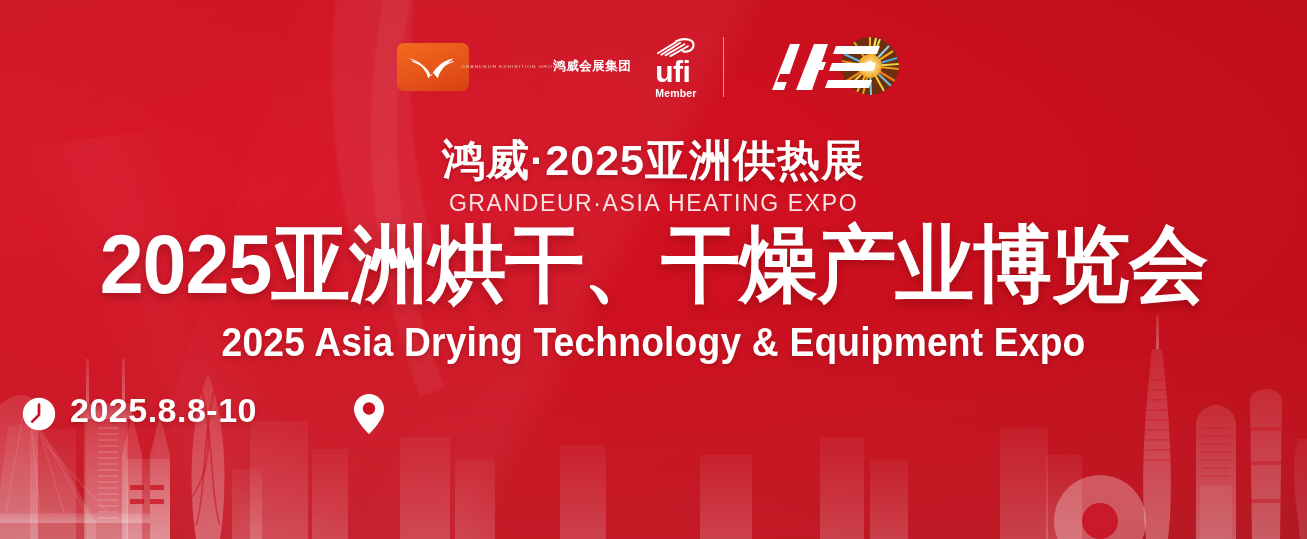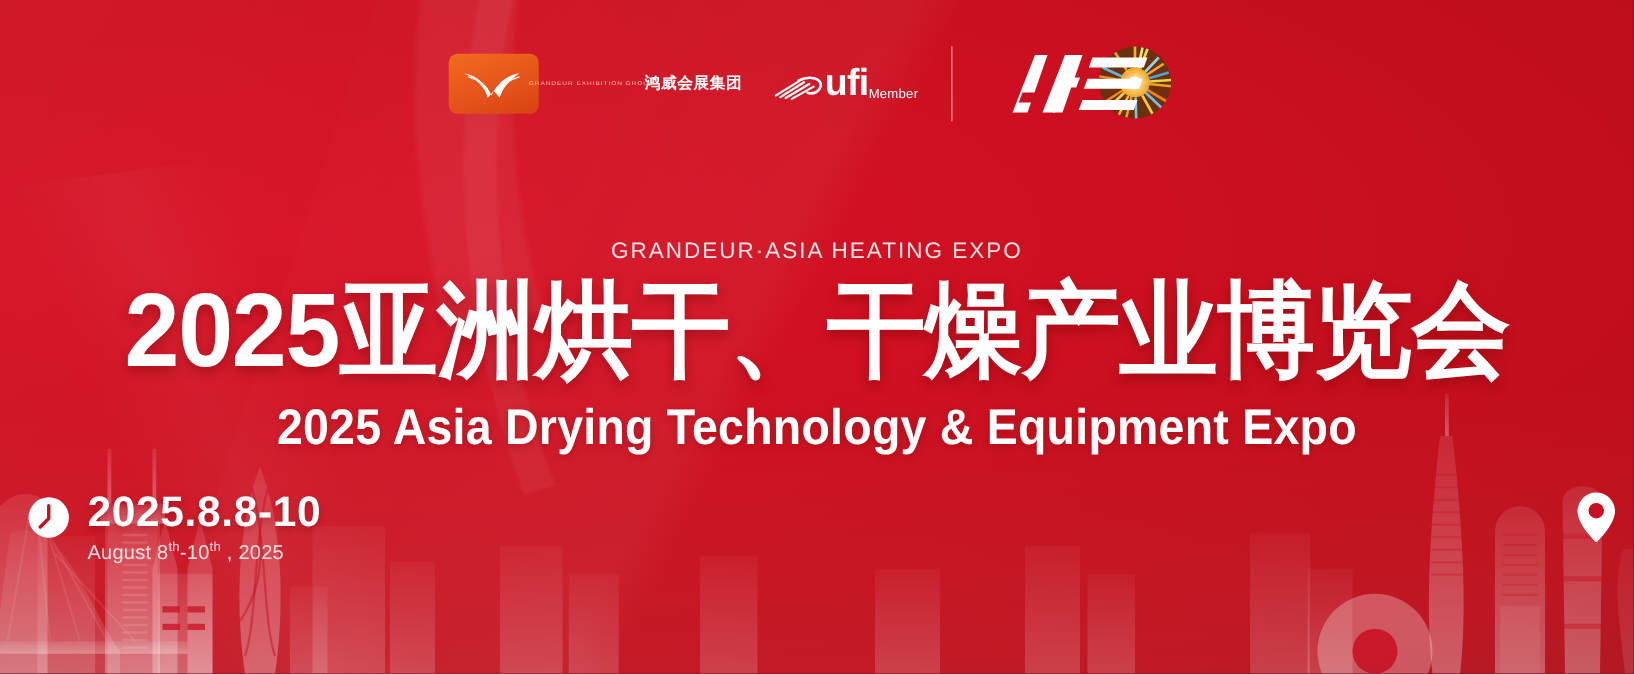--- a/index.html
+++ b/index.html
@@ -81,59 +81,59 @@
   .gw-badge{
     width:72px; height:48px; border-radius:7px;
     background:linear-gradient(160deg,#f26b1d,#e4521a 60%,#d8410f);
     display:flex; align-items:center; justify-content:center;
   }
   .gw-badge svg{ width:56px; height:32px; }
   .gw-en{ font-size:4.2px; letter-spacing:.6px; color:#f0b9a4; line-height:1;
           transform:scaleX(1.25); white-space:nowrap; }
   .gw-cn{ font-size:12.5px; font-weight:bold; color:#fff; letter-spacing:.5px; line-height:1.1; }
 
-  .ufi-logo{ display:flex; flex-direction:row; align-items:flex-end; margin-left:6px; }
+  .ufi-logo{ display:flex; flex-direction:column; align-items:flex-start; margin-left:6px; }
   .ufi-swoosh{ width:42px; height:22px; }
   .ufi-word{ font-size:30px; font-weight:bold; color:#fff; line-height:.92; letter-spacing:-.5px; }
-  .ufi-member{ font-size:10.5px; font-weight:normal; color:#fff; letter-spacing:.2px; margin-top:1px; }
+  .ufi-member{ font-size:10.5px; font-weight:bold; color:#fff; letter-spacing:.2px; margin-top:1px; }
 
   .divider{ width:1px; height:60px; background:rgba(255,255,255,.55); margin:0 8px; }
 
   .ahe-logo{ position:relative; width:160px; height:62px; }
   .ahe-logo svg{ position:absolute; inset:0; width:100%; height:100%; }
 
   
   .t-heat{
     position:absolute; top:136px; width:100%; text-align:center;
     font-size:43px; font-weight:bold; color:#fff; letter-spacing:1px;
     text-shadow:0 2px 5px rgba(90,0,0,.33);
     line-height:1.12;
   }
   .t-heat-en{
     position:absolute; top:190px; width:100%; text-align:center;
-    font-size:18px; color:#f7e3e3; letter-spacing:1.6px; font-weight:400;
+    font-size:23px; color:#f7e3e3; letter-spacing:1.6px; font-weight:400;
   }
   .t-main{
     position:absolute; top:222px; width:100%; text-align:center;
     font-size:79px; font-weight:bold; color:#fff;
     letter-spacing:-1px; line-height:1.06;
     text-shadow:0 4px 9px rgba(100,0,0,.38);
     transform:scaleY(1.06);
   }
   .t-main-en{
     position:absolute; top:320px; width:100%; text-align:center;
     font-size:40px; font-weight:bold; color:#fff;
     letter-spacing:.2px; transform:scaleX(.93);
     text-shadow:0 2px 6px rgba(100,0,0,.3);
   }
 
   
   .info-row{
     position:absolute; top:392px; left:0; width:100%;
-    display:flex; align-items:flex-start; justify-content:space-between; gap:96px;
+    display:flex; align-items:flex-start; justify-content:flex-start; gap:96px;
     padding-left:22px;
   }
   .info-block{ display:flex; align-items:flex-start; gap:14px; }
   .info-text{ display:flex; flex-direction:column; }
   .info-main{
     font-size:34px; font-weight:bold; color:#fff; line-height:1.08;
     letter-spacing:.5px; text-shadow:0 2px 5px rgba(100,0,0,.3);
   }
   .info-main.cn{ font-size:29px; letter-spacing:1px; }
   .info-sub{ font-size:16px; color:#f4dede; margin-top:3px; letter-spacing:.2px; }
@@ -381,34 +381,34 @@
           <path d="M70 8 L78 8 L62 54 L54 54 Z"></path>
           <path d="M58 26 L76 26 L73 34 L55 34 Z"></path>
           <path d="M86 10 L130 10 L127 18 L83 18 Z"></path>
           <path d="M82 27 L126 27 L123 35 L79 35 Z"></path>
           <path d="M78 44 L122 44 L119 52 L75 52 Z"></path>
         </g>
       </svg>
     </div>
   </div>
 
+  <div class="t-heat">鸿威·2025亚洲供热展</div>
   <div class="t-heat-en">GRANDEUR·ASIA HEATING EXPO</div>
   <div class="t-main">2025亚洲烘干、干燥产业博览会</div>
   <div class="t-main-en">2025 Asia Drying Technology &amp; Equipment Expo</div>
 
   <div class="info-row">
 
     <div class="info-block">
       <svg class="icon-clock" viewBox="0 0 40 40" aria-hidden="true">
         <circle cx="20" cy="20" r="19" fill="#ffffff"></circle>
         <path d="M20 9 L20 21 L12 29" stroke="#c81022" stroke-width="3.2" fill="none" stroke-linecap="round" stroke-linejoin="round"></path>
       </svg>
       <div class="info-text">
         <div class="info-main">2025.8.8-10</div>
-        <div class="info-sub"><span>August 8</span><span class="sup">th</span><span>-10</span><span class="sup">th</span><span> , 2025</span></div>
       </div>
     </div>
 
     <div class="info-block">
       <svg class="icon-pin" viewBox="0 0 32 42" aria-hidden="true">
         <path d="M16 1 C7.7 1 1 7.7 1 16 C1 27 16 41 16 41 C16 41 31 27 31 16 C31 7.7 24.3 1 16 1 Z" fill="#ffffff"></path>
         <circle cx="16" cy="15.5" r="6.2" fill="#c81022"></circle>
       </svg>
       <div class="info-text">
       </div>

